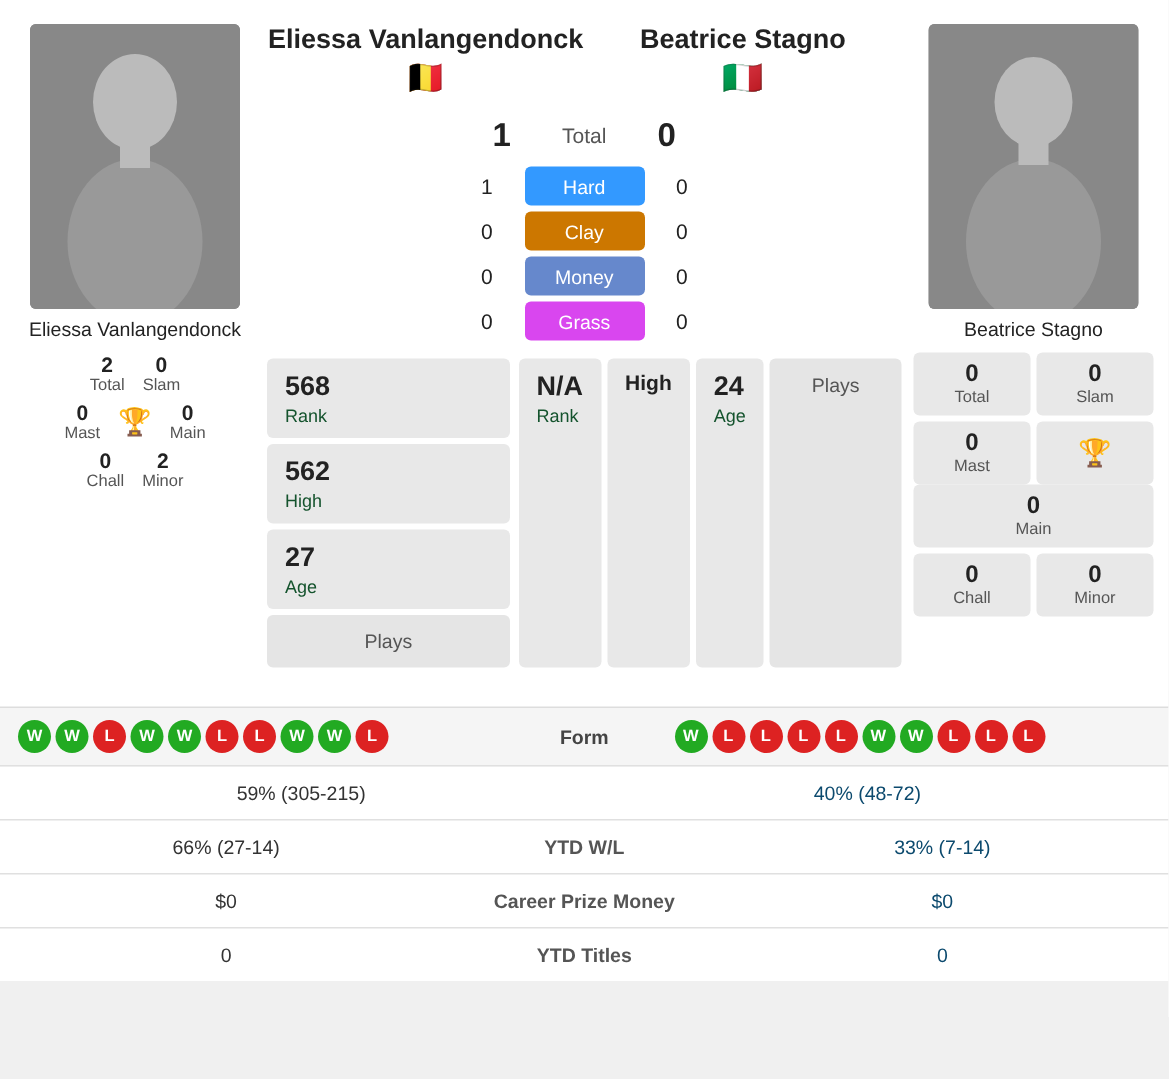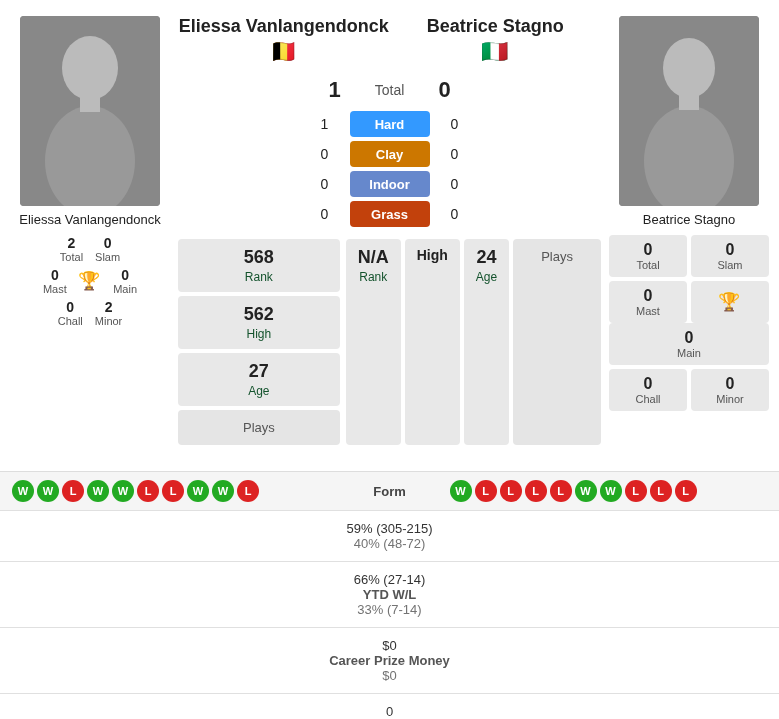--- a/index.html
+++ b/index.html
@@ -171,34 +171,34 @@
     }
 
     .surface-btn {
       width: 80px;
       height: 26px;
       border-radius: 4px;
       display: flex;
       align-items: center;
       justify-content: center;
       font-size: 13px;
-      font-weight: bold;
+      font-weight: normal;
       color: #fff;
     }
 
     .surface-hard { background: #3399ff; }
     .surface-clay { background: #cc7700; }
     .surface-indoor { background: #6688cc; }
-    .surface-grass { background: #c2410c; }
+    .surface-grass { background: #d946ef; }
 
     .stats-box {
       background: #e8e8e8;
       border-radius: 4px;
       padding: 8px 12px;
-      text-align: center;
+      text-align: left;
       flex: 1;
     }
 
     .stats-box-value {
       font-size: 18px;
       font-weight: bold;
       color: #222;
     }
 
     .stats-box-label {
@@ -250,21 +250,20 @@
       font-size: 13px;
       color: #444;
       font-weight: bold;
     }
 
     .stat-row {
       display: flex;
       align-items: center;
       padding: 10px 12px;
       border-bottom: 1px solid #e0e0e0;
-      flex-direction: column;
     }
 
     .stat-row:last-child {
       border-bottom: none;
     }
 
     .stat-left {
       flex: 1;
       text-align: center;
       font-size: 13px;
@@ -274,22 +273,23 @@
     .stat-center-label {
       width: 200px;
       text-align: center;
       font-size: 13px;
       color: #555;
       font-weight: bold;
     }
 
     .stat-right {
       flex: 1;
-      font-size: 13px;
-      color: #737373;
+      text-align: center;
+      font-size: 13px;
+      color: #0c4a6e;
     }
 
     .right-player-col {
       width: 160px;
       flex-shrink: 0;
     }
 
     .right-stats-grid {
       display: grid;
       grid-template-columns: 1fr 1fr;
@@ -410,21 +410,21 @@
         <div class="surface-row">
           <span class="surface-score">0</span>
           <div class="surface-btn surface-clay">
             <span>Clay</span>
           </div>
           <span class="surface-score">0</span>
         </div>
         <div class="surface-row">
           <span class="surface-score">0</span>
           <div class="surface-btn surface-indoor">
-            <span>Indoor</span>
+            <span>Money</span>
           </div>
           <span class="surface-score">0</span>
         </div>
         <div class="surface-row">
           <span class="surface-score">0</span>
           <div class="surface-btn surface-grass">
             <span>Grass</span>
           </div>
           <span class="surface-score">0</span>
         </div>

